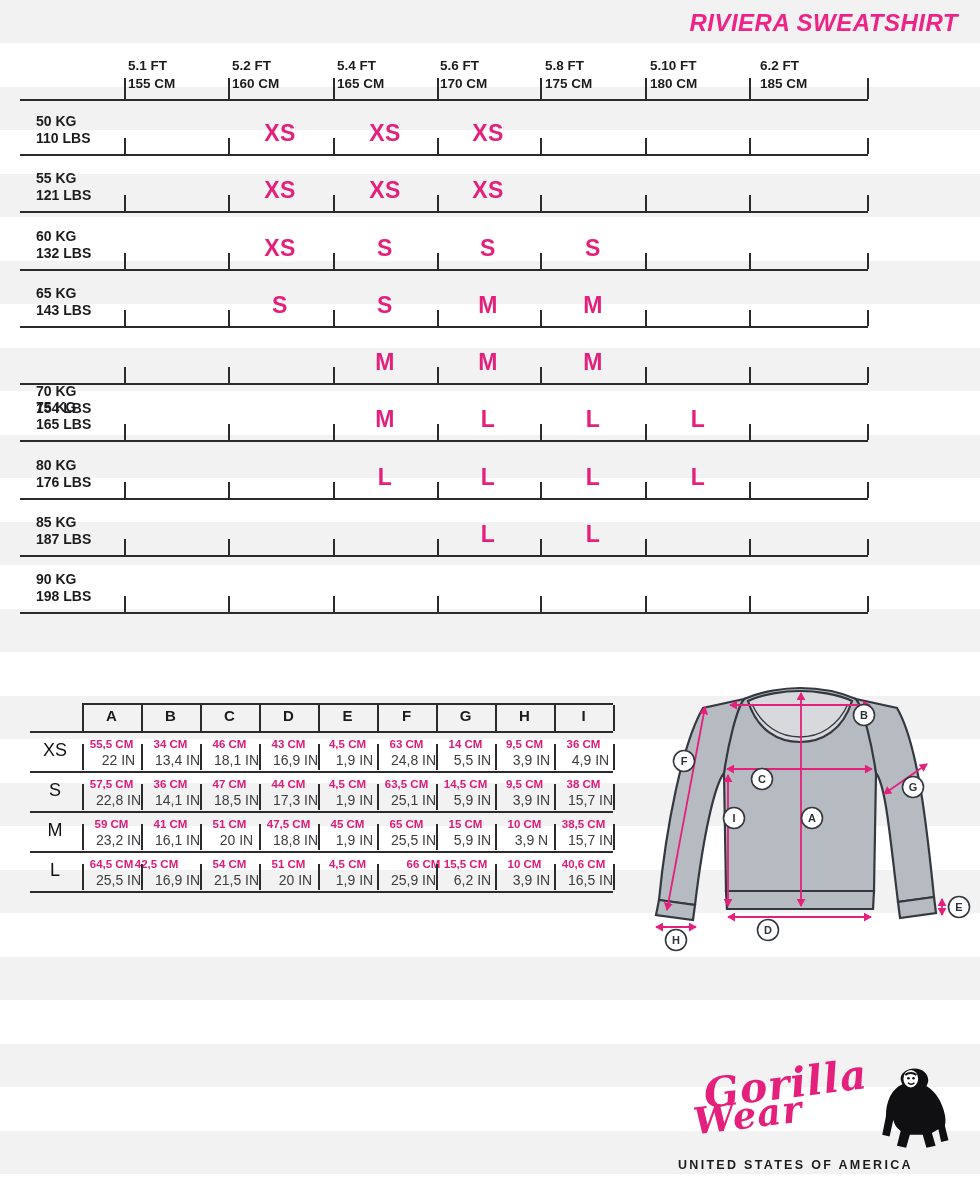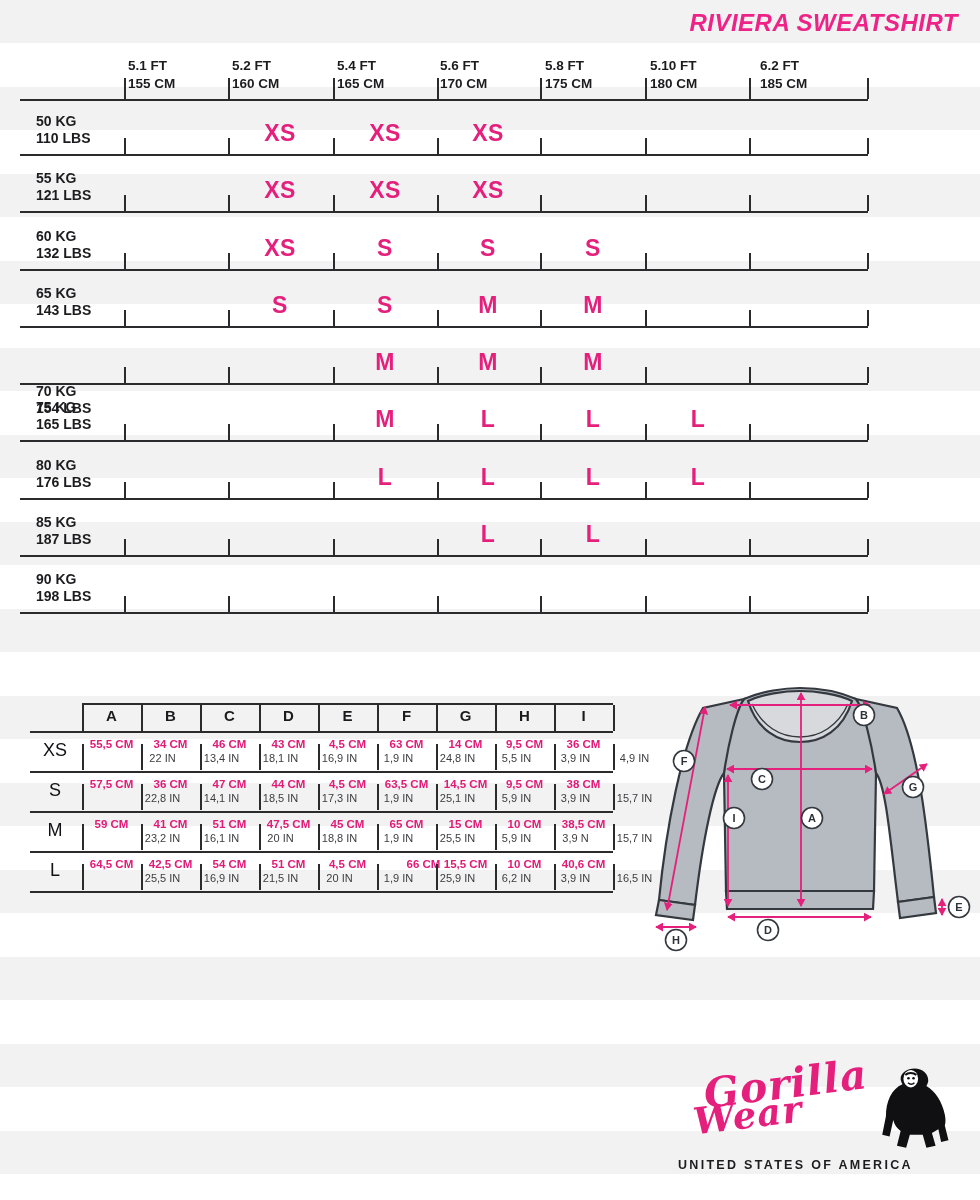--- a/index.html
+++ b/index.html
@@ -31,21 +31,21 @@
     position:absolute;width:90px;text-align:center;
     font-size:23px;font-weight:800;color:#e41f7c;letter-spacing:.5px;
   }
 
   
   .mt-line{position:absolute;height:1.6px;background:#2b2b2e;}
   .mt-tick{position:absolute;width:1.6px;background:#2b2b2e;}
   .mt-head{position:absolute;width:59px;text-align:center;font-size:15px;font-weight:600;color:#1b1b1e;}
   .mt-size{position:absolute;left:30px;width:50px;text-align:center;font-size:18px;font-weight:500;color:#111114;}
   .mt-cm{position:absolute;width:59px;text-align:center;font-size:11.5px;font-weight:700;color:#e01a78;white-space:nowrap;}
-  .mt-in{position:absolute;width:73px;text-align:center;font-size:11px;font-weight:500;color:#3d3d41;white-space:nowrap;padding-left:44px;}
+  .mt-in{position:absolute;width:73px;text-align:center;font-size:14px;font-weight:500;color:#3d3d41;white-space:nowrap;}
 
   
   .diagram{position:absolute;left:640px;top:678px;}
   .diag-circle{fill:#ffffff;stroke:#34383f;stroke-width:1.6px;}
   .diag-letter{font-family:"Liberation Sans",sans-serif;font-size:11px;font-weight:700;fill:#2e3238;text-anchor:middle;}
   .pink-arrow{stroke:#e4207c;stroke-width:1.8px;}
 
   
   .logo{position:absolute;left:650px;top:1066px;width:320px;height:115px;}
   .logo-script{position:absolute;left:55px;top:-2px;transform:rotate(-7deg);color:#e4207c;}
@@ -353,21 +353,21 @@
       <div class="mt-tick" style="left: 318px; top: 824px; height: 26px;"></div>
       <div class="mt-tick" style="left: 377px; top: 824px; height: 26px;"></div>
       <div class="mt-tick" style="left: 436px; top: 824px; height: 26px;"></div>
       <div class="mt-tick" style="left: 495px; top: 824px; height: 26px;"></div>
       <div class="mt-tick" style="left: 554px; top: 824px; height: 26px;"></div>
       <div class="mt-tick" style="left: 613px; top: 824px; height: 26px;"></div>
       <div class="mt-line" style="left: 30px; top: 851px; width: 583px;"></div>
       <div class="mt-size" style="top: 860px;">L</div>
       <div class="mt-cm" style="left: 82px; top: 858px;">64,5 CM</div>
       <div class="mt-in" style="left: 82px; top: 872px;">25,5 IN</div>
-      <div class="mt-cm" style="left: 141px; top: 858px;">42,5 CM</div>
+      <div class="mt-cm" style="left: 127px; top: 858px;">42,5 CM</div>
       <div class="mt-in" style="left: 141px; top: 872px;">16,9 IN</div>
       <div class="mt-cm" style="left: 200px; top: 858px;">54 CM</div>
       <div class="mt-in" style="left: 200px; top: 872px;">21,5 IN</div>
       <div class="mt-cm" style="left: 259px; top: 858px;">51 CM</div>
       <div class="mt-in" style="left: 259px; top: 872px;">20 IN</div>
       <div class="mt-cm" style="left: 318px; top: 858px;">4,5 CM</div>
       <div class="mt-in" style="left: 318px; top: 872px;">1,9 IN</div>
       <div class="mt-cm" style="left: 394px; top: 858px;">66 CM</div>
       <div class="mt-in" style="left: 377px; top: 872px;">25,9 IN</div>
       <div class="mt-cm" style="left: 436px; top: 858px;">15,5 CM</div>

